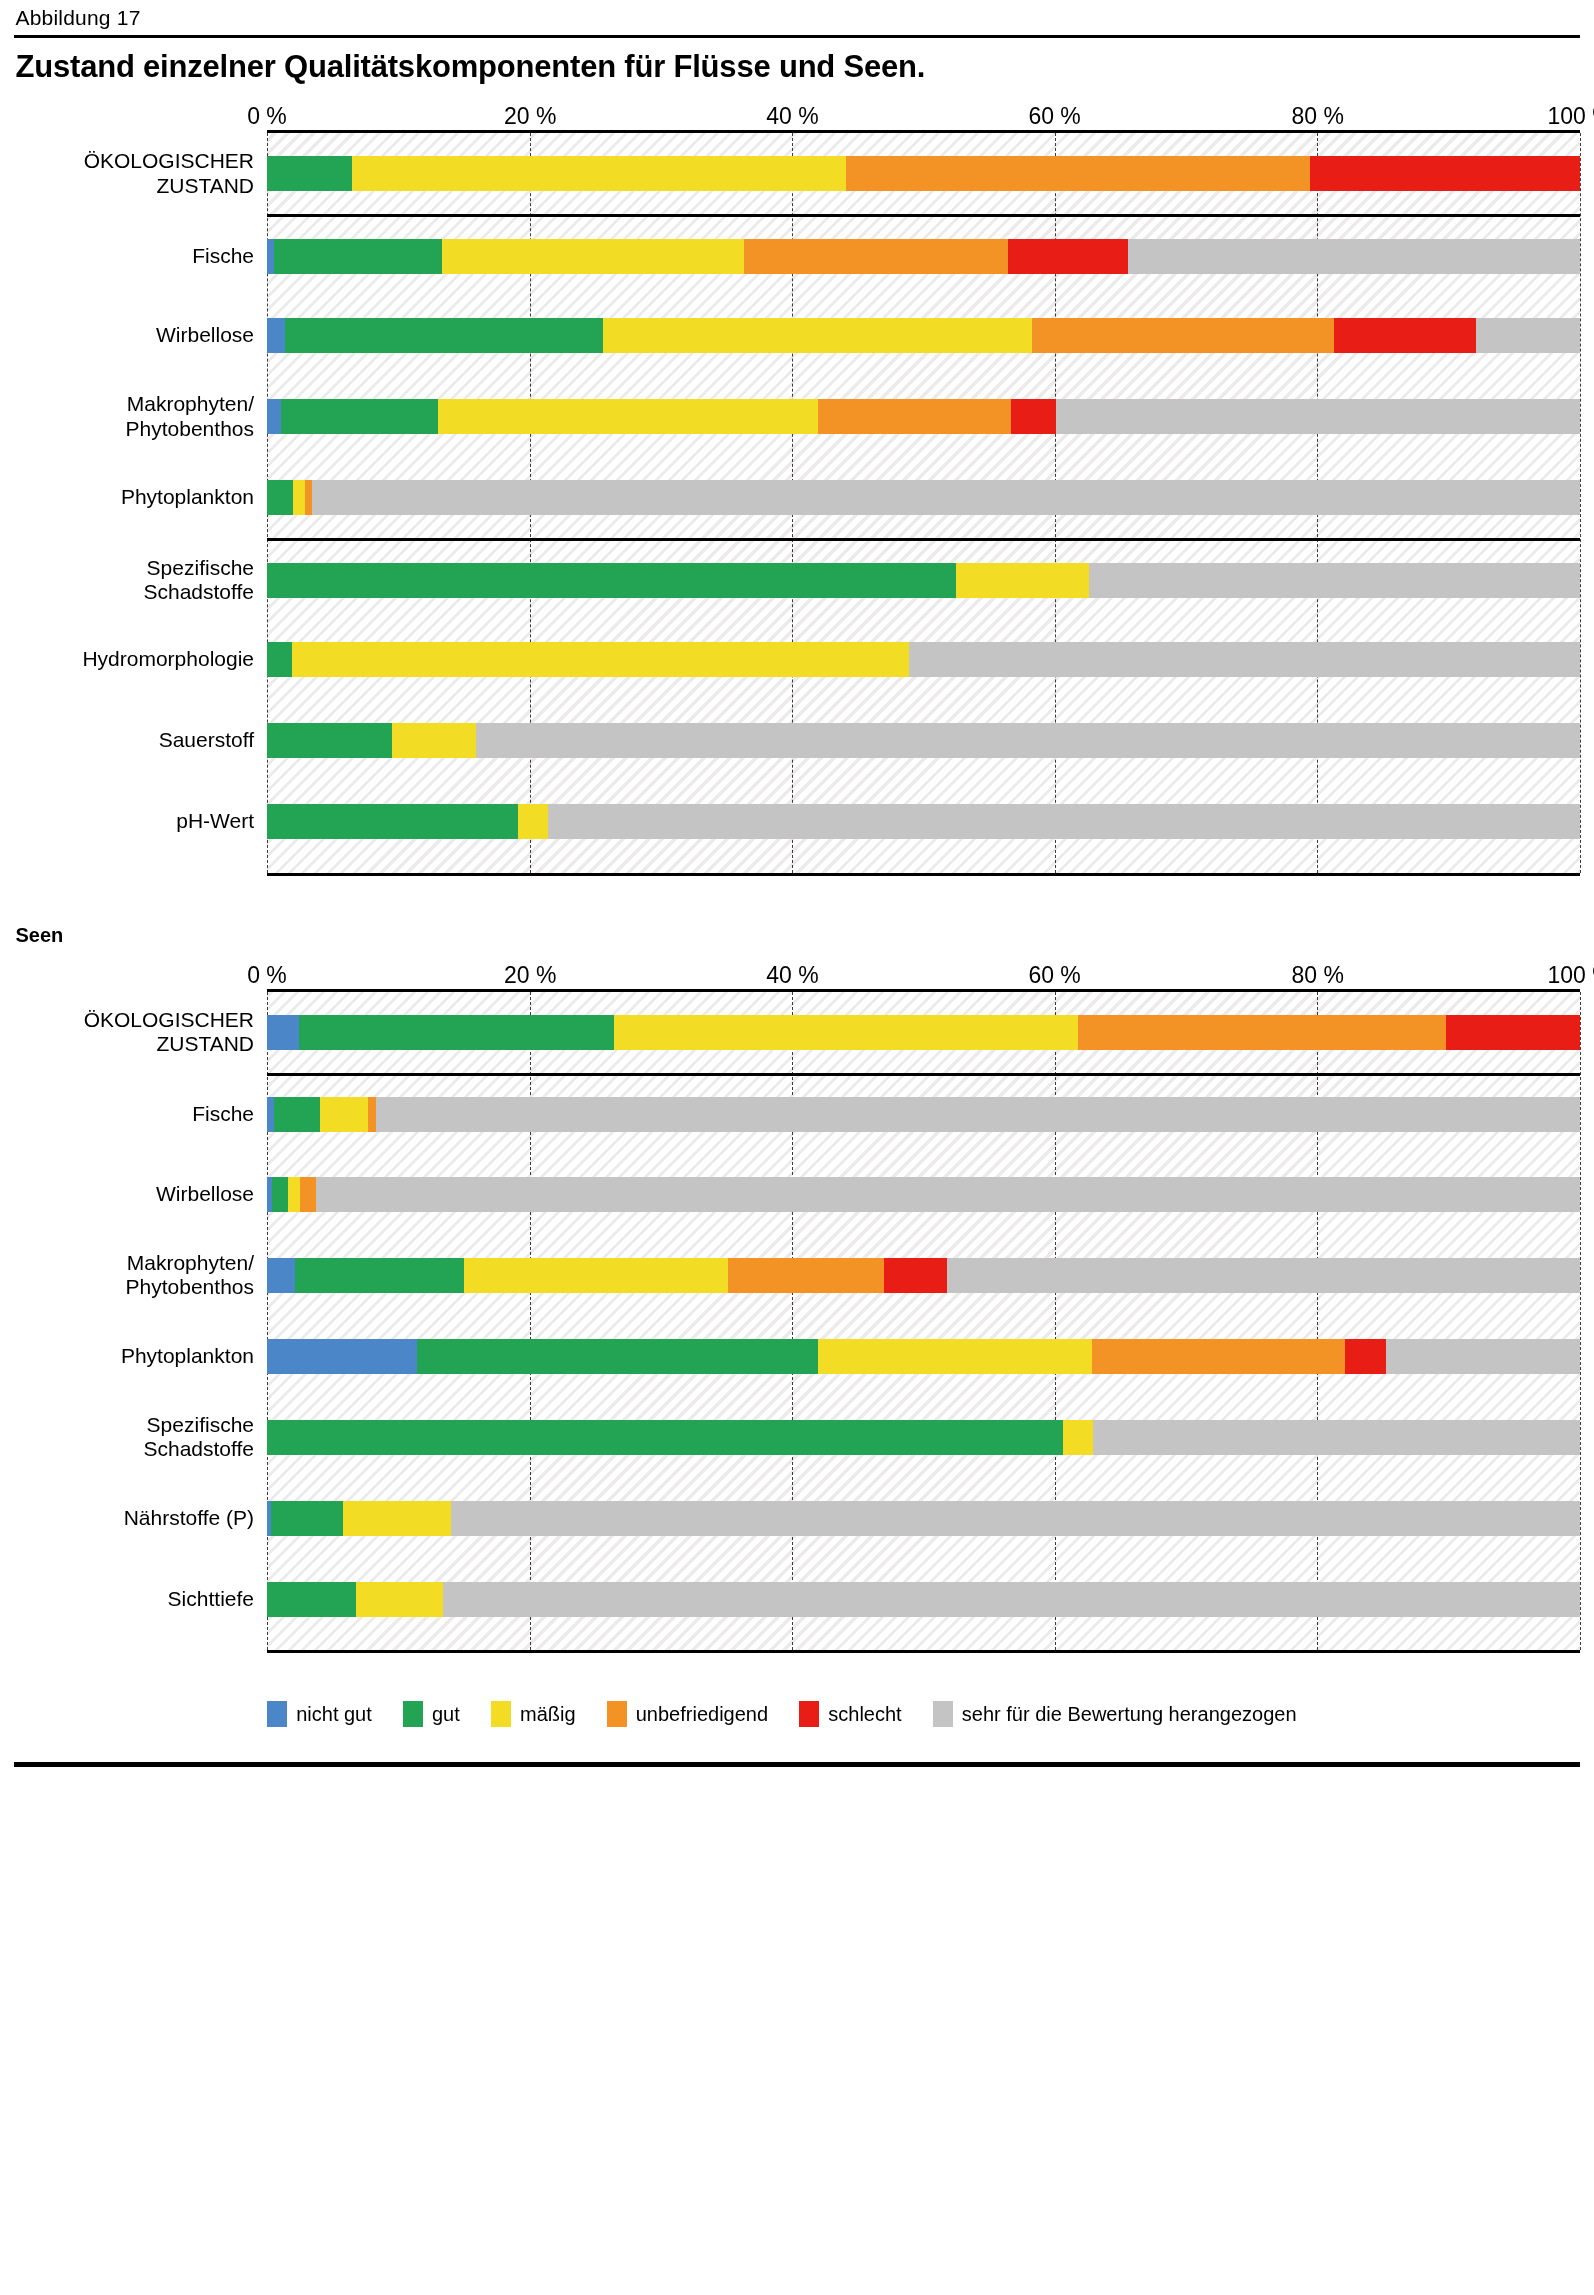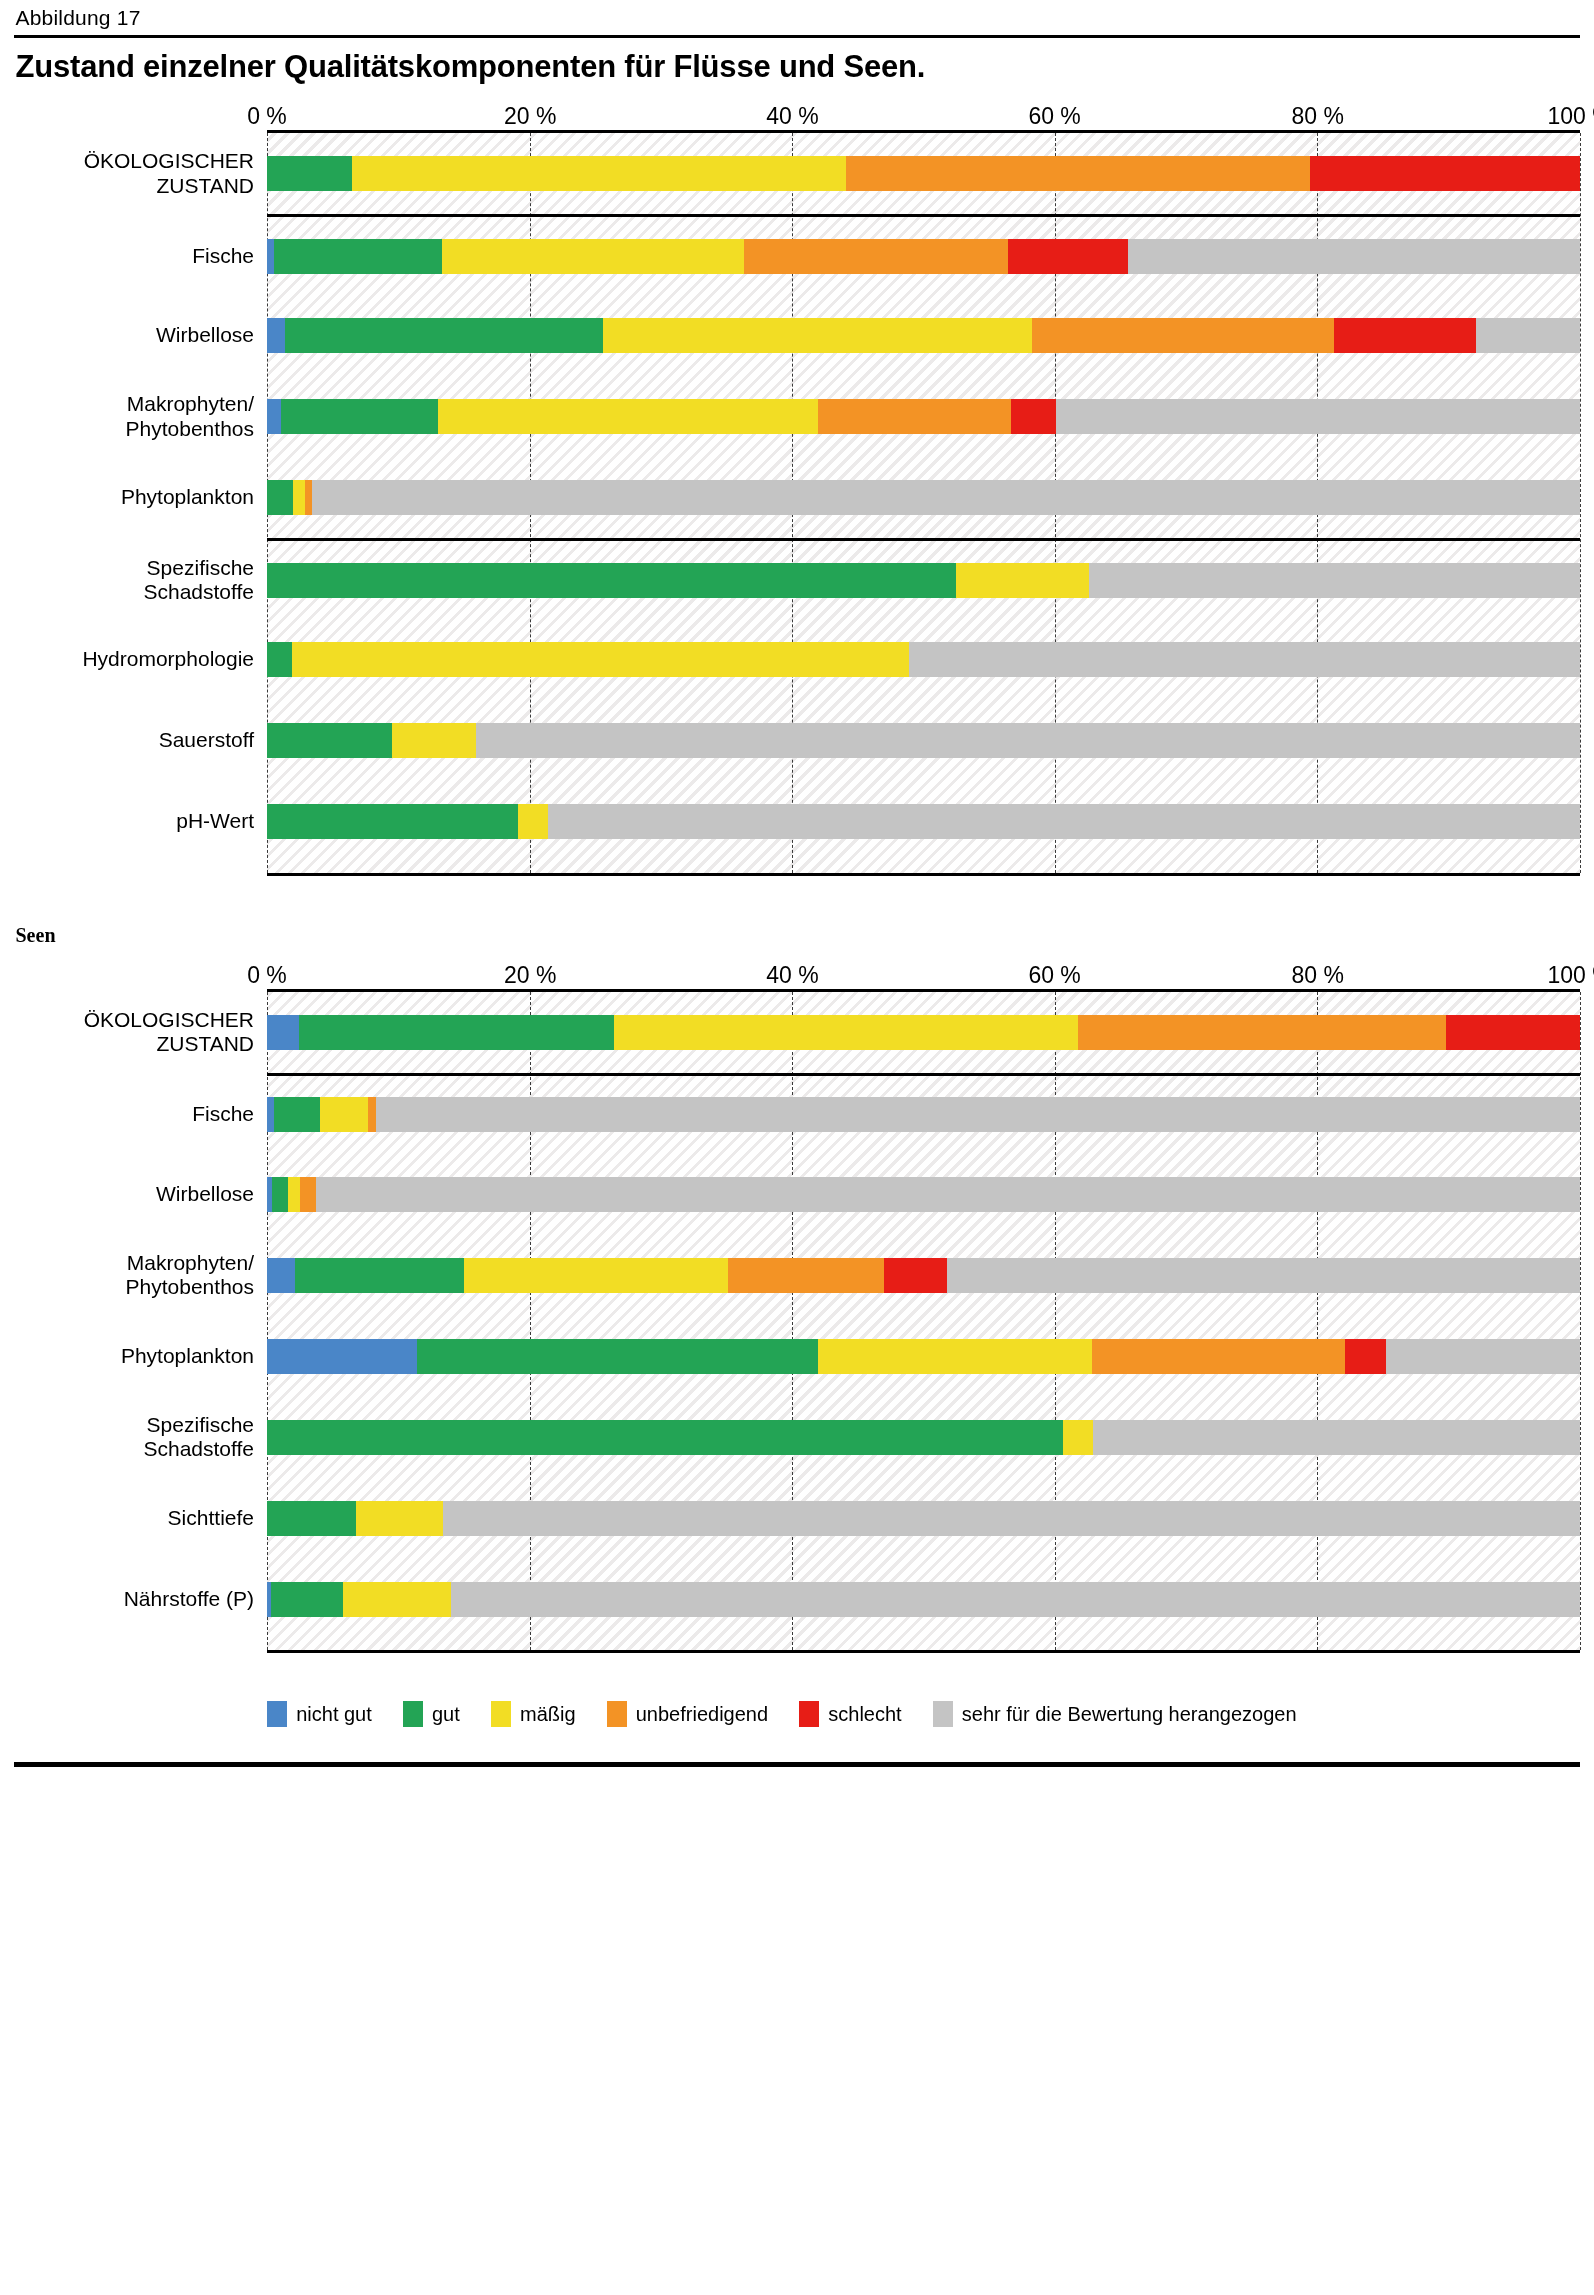--- a/index.html
+++ b/index.html
@@ -184,21 +184,21 @@
               <div class="seg" title="gut: 19.1%" style="width: 19.1%; background: rgb(35, 164, 85);"></div>
               <div class="seg" title="mäßig: 2.3%" style="width: 2.3%; background: rgb(242, 221, 36);"></div>
               <div class="seg" title="nicht für die Bewertung herangezogen: 78.6%" style="width: 78.6%; background: rgb(196, 196, 196);"></div>
             </div>
           </div>
         </div>
       <div class="plot-bottom-spacer"></div>
     </div>
   </div>
 
-  <div class="section-title" style="margin-top:48px;font-family:Liberation Serif, serif;">Seen</div>
+  <div class="section-title" style="margin-top:48px;">Seen</div>
   <div class="chart">
     <div class="axis-row" id="axis-1">
         <span class="axis-tick-label" style="left: calc(0% + 253px);">0 %</span>
         <span class="axis-tick-label" style="left: calc(20% + 203px);">20 %</span>
         <span class="axis-tick-label" style="left: calc(40% + 152px);">40 %</span>
         <span class="axis-tick-label" style="left: calc(60% + 101px);">60 %</span>
         <span class="axis-tick-label" style="left: calc(80% + 51px);">80 %</span>
         <span class="axis-tick-label" style="left: calc(100% + 0px);">100 %</span>
       </div>
     <div class="plot">
@@ -269,36 +269,36 @@
           <div class="row">
             <div class="row-label">Spezifische
 Schadstoffe</div>
             <div class="bar">
               <div class="seg" title="gut: 60.6%" style="width: 60.6%; background: rgb(35, 164, 85);"></div>
               <div class="seg" title="mäßig: 2.3%" style="width: 2.3%; background: rgb(242, 221, 36);"></div>
               <div class="seg" title="nicht für die Bewertung herangezogen: 37.1%" style="width: 37.1%; background: rgb(196, 196, 196);"></div>
             </div>
           </div>
           <div class="row">
-            <div class="row-label">Sichttiefe</div>
-            <div class="bar">
-              <div class="seg" title="gut: 6.8%" style="width: 6.8%; background: rgb(35, 164, 85);"></div>
-              <div class="seg" title="mäßig: 6.6%" style="width: 6.6%; background: rgb(242, 221, 36);"></div>
-              <div class="seg" title="nicht für die Bewertung herangezogen: 86.6%" style="width: 86.6%; background: rgb(196, 196, 196);"></div>
-            </div>
-          </div>
-          <div class="row">
             <div class="row-label">Nährstoffe (P)</div>
             <div class="bar">
               <div class="seg" title="sehr gut: 0.3%" style="width: 0.3%; background: rgb(74, 134, 200);"></div>
               <div class="seg" title="gut: 5.5%" style="width: 5.5%; background: rgb(35, 164, 85);"></div>
               <div class="seg" title="mäßig: 8.2%" style="width: 8.2%; background: rgb(242, 221, 36);"></div>
               <div class="seg" title="nicht für die Bewertung herangezogen: 86%" style="width: 86%; background: rgb(196, 196, 196);"></div>
             </div>
           </div>
+          <div class="row">
+            <div class="row-label">Sichttiefe</div>
+            <div class="bar">
+              <div class="seg" title="gut: 6.8%" style="width: 6.8%; background: rgb(35, 164, 85);"></div>
+              <div class="seg" title="mäßig: 6.6%" style="width: 6.6%; background: rgb(242, 221, 36);"></div>
+              <div class="seg" title="nicht für die Bewertung herangezogen: 86.6%" style="width: 86.6%; background: rgb(196, 196, 196);"></div>
+            </div>
+          </div>
         </div>
       <div class="plot-bottom-spacer"></div>
     </div>
   </div>
 
   <div class="legend" id="legend">
       <div class="legend-item">
         <span class="legend-swatch" style="background: rgb(74, 134, 200);"></span>
         <span>nicht gut</span>
       </div>

